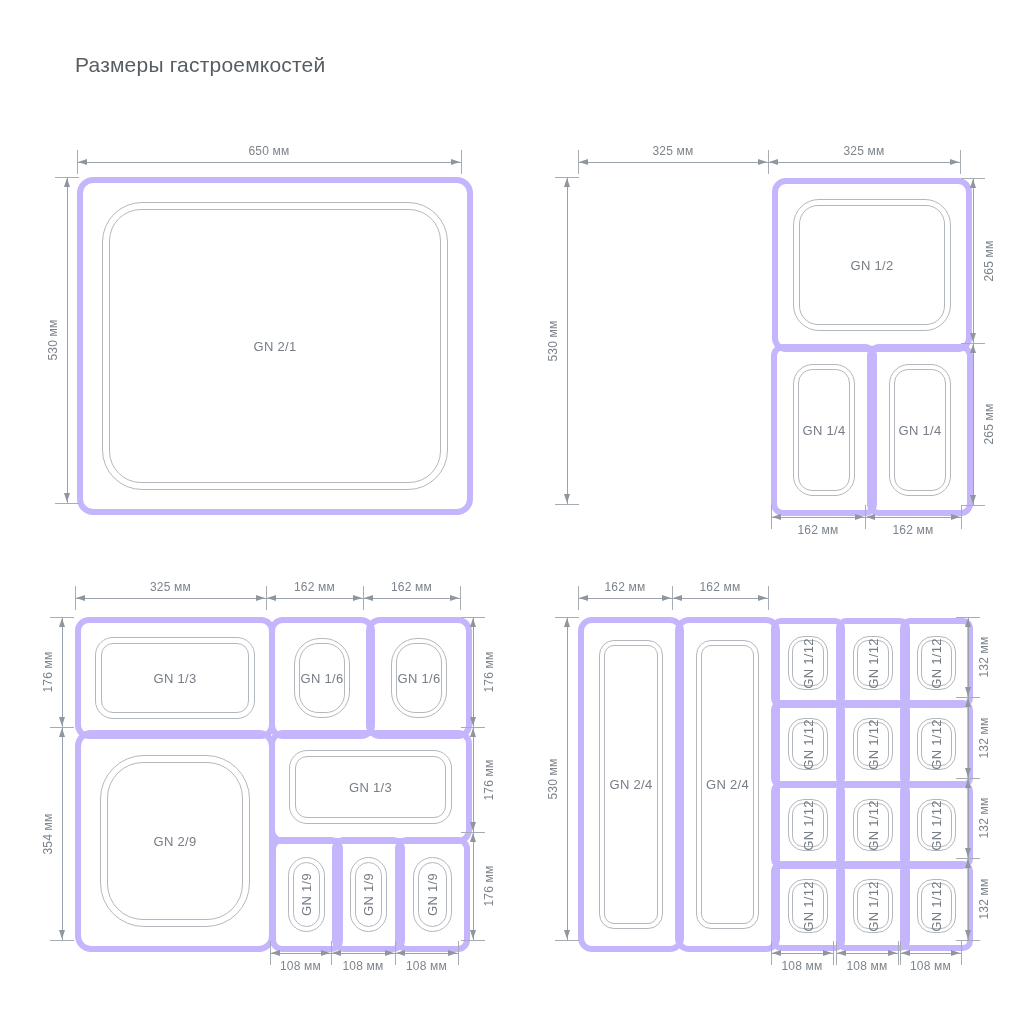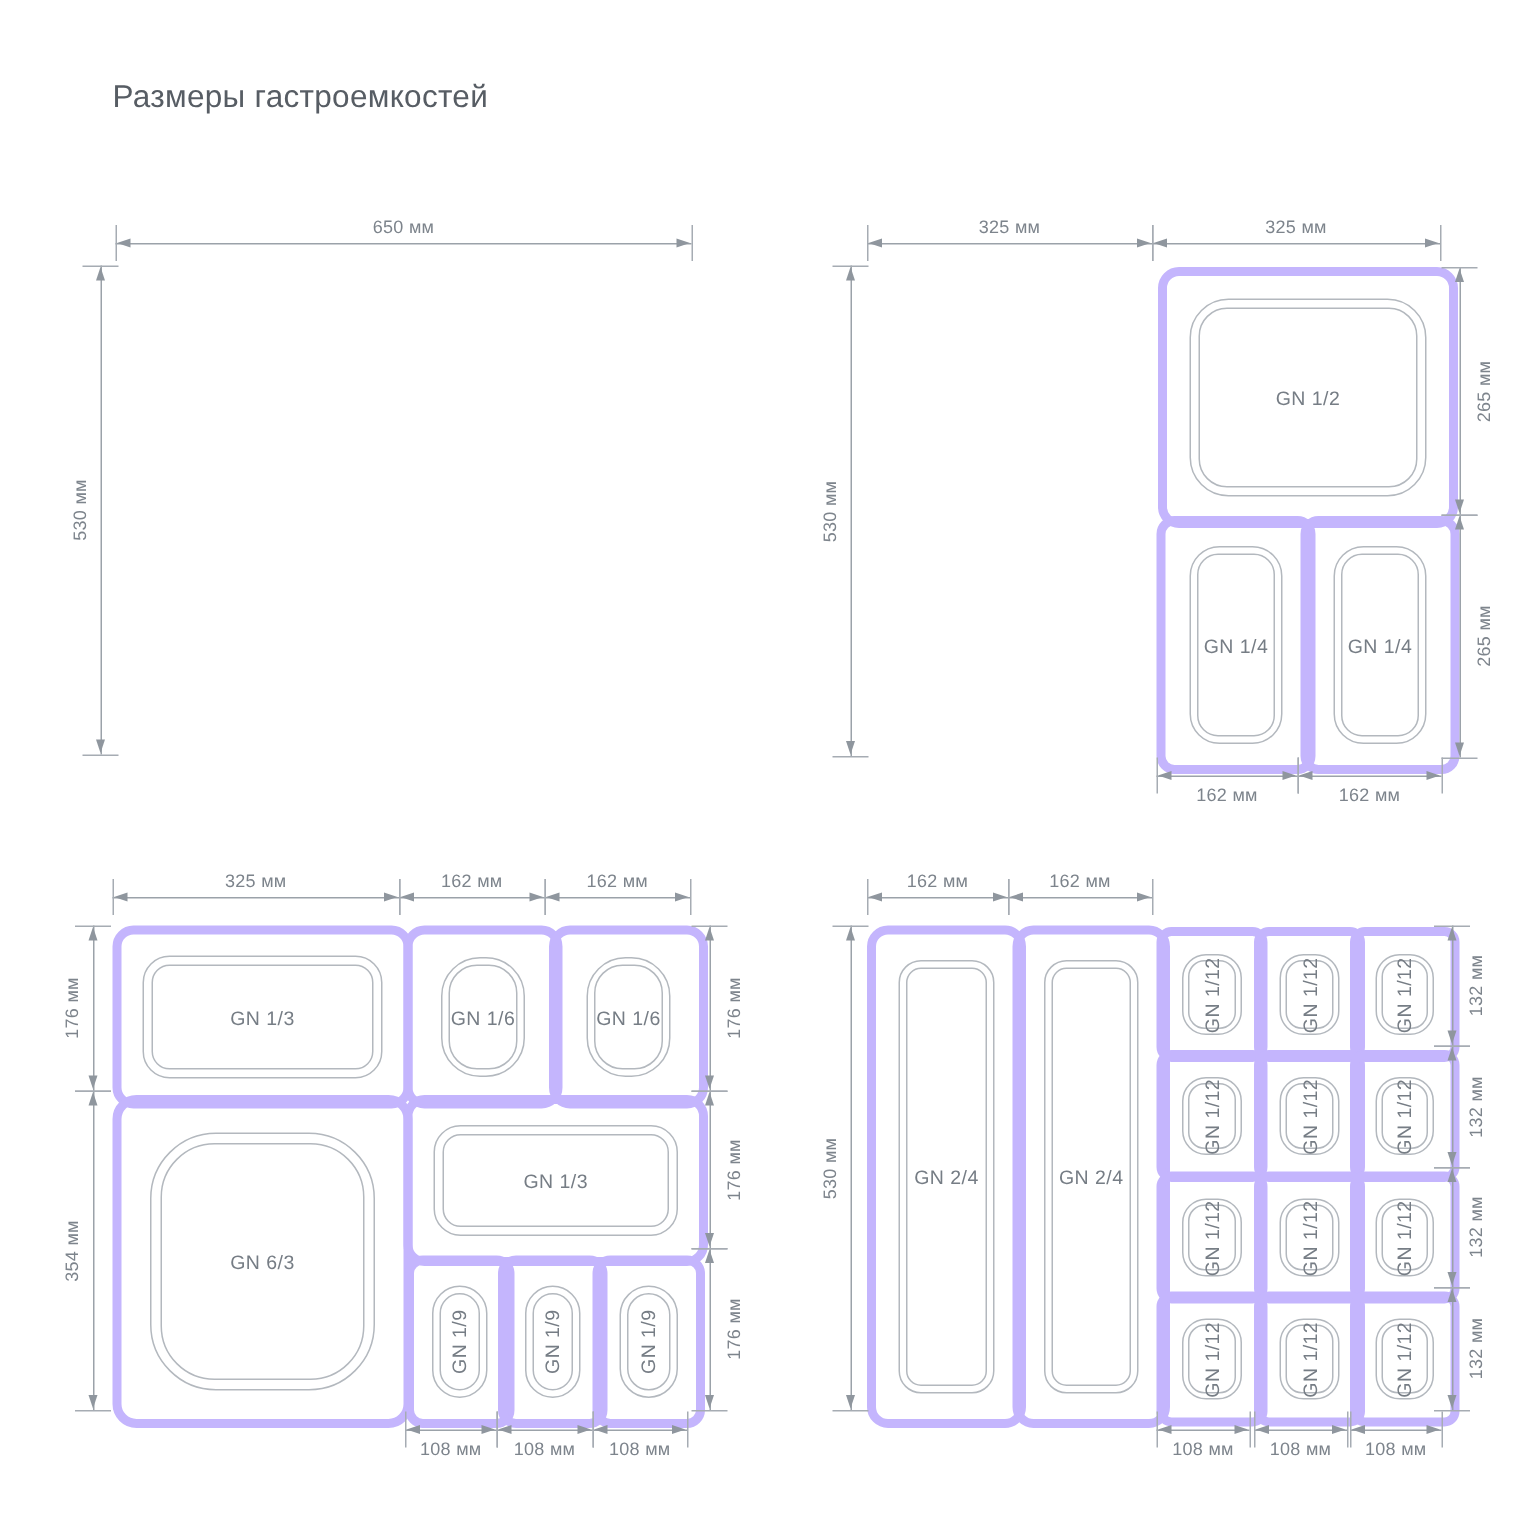--- a/index.html
+++ b/index.html
@@ -22,20 +22,27 @@
   .dlbl{position:absolute;font-size:12px;color:#7d848c;white-space:nowrap;letter-spacing:.2px;}
   .dlbl.h{transform:translateX(-50%);}
   .dlbl.v{transform:translate(-50%,-50%) rotate(-90deg);}
 </style>
 </head>
 <body>
 
 <div id="diagram">
   <div class="title">Размеры гастроемкостей</div>
   <div class="panel" id="p-gn21">
+      <div class="cont" style="left: 77px; top: 177px; width: 384px; height: 326px; border-radius: 16px;">
+        <div class="rim" style="inset: 19px; border-radius: 40px;"></div>
+        <div class="rim" style="inset: 26px; border-radius: 32px;"></div>
+        <div class="clbl">
+          <span>GN 2/1</span>
+        </div>
+      </div>
       <div class="dl" style="left: 77px; top: 162px; width: 384px; height: 1px;"></div>
       <div class="tick" style="left: 77px; top: 150px; width: 1px; height: 24px;"></div>
       <div class="tick" style="left: 461px; top: 150px; width: 1px; height: 24px;"></div>
       <div class="arr l" style="left: 78px; top: 159px;"></div>
       <div class="arr r" style="left: 451px; top: 159px;"></div>
       <div class="dlbl h" style="left: 269px; top: 144px;">650 мм</div>
       <div class="dl" style="left: 67px; top: 177px; width: 1px; height: 326px;"></div>
       <div class="tick" style="left: 55px; top: 177px; width: 24px; height: 1px;"></div>
       <div class="tick" style="left: 55px; top: 503px; width: 24px; height: 1px;"></div>
       <div class="arr u" style="left: 64px; top: 178px;"></div>
@@ -126,21 +133,21 @@
         <div class="rim" style="inset: 15px 19px; border-radius: 26px;"></div>
         <div class="rim" style="inset: 20px 24px; border-radius: 19px;"></div>
         <div class="clbl">
           <span>GN 1/6</span>
         </div>
       </div>
       <div class="cont" style="left: 75px; top: 730px; width: 188px; height: 210px; border-radius: 16px;">
         <div class="rim" style="inset: 19px; border-radius: 44px;"></div>
         <div class="rim" style="inset: 26px; border-radius: 36px;"></div>
         <div class="clbl">
-          <span>GN 6/3</span>
+          <span>GN 2/9</span>
         </div>
       </div>
       <div class="cont" style="left: 269px; top: 730px; width: 191px; height: 102px; border-radius: 14px;">
         <div class="rim" style="inset: 14px; border-radius: 18px;"></div>
         <div class="rim" style="inset: 20px; border-radius: 12px;"></div>
         <div class="clbl">
           <span>GN 1/3</span>
         </div>
       </div>
       <div class="cont" style="left: 270px; top: 837px; width: 61px; height: 103px; border-radius: 12px;">

